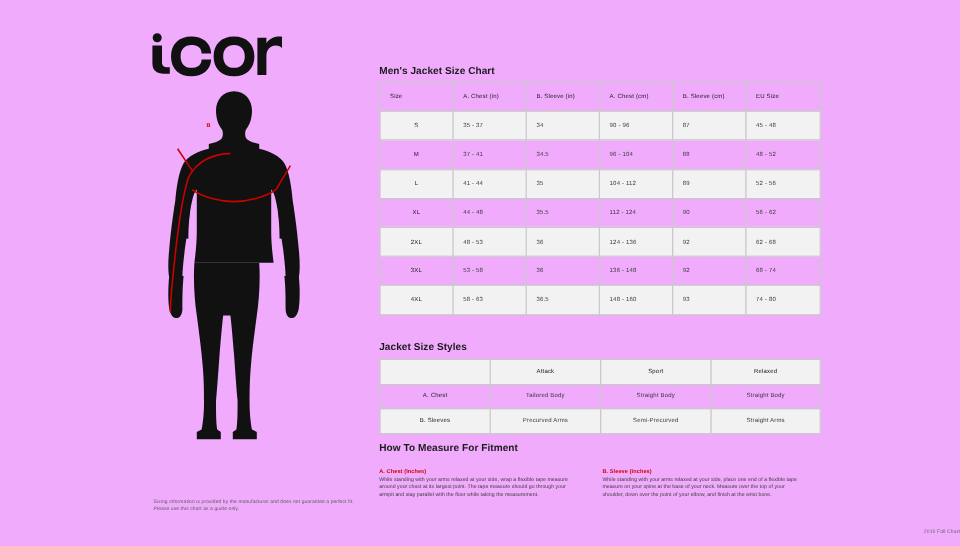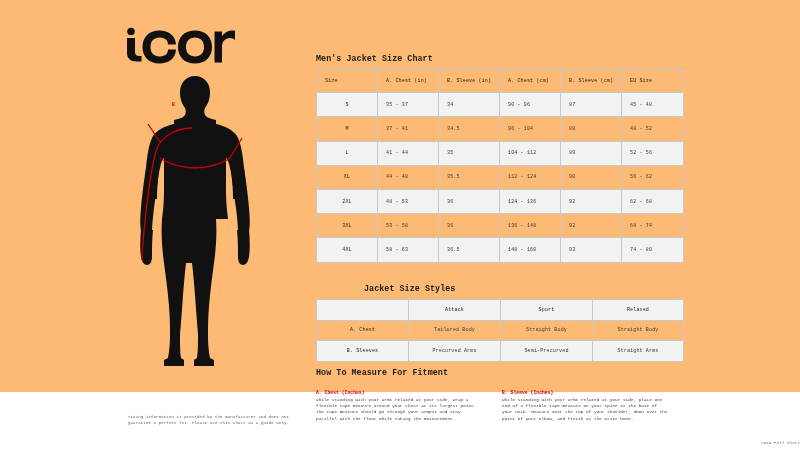--- a/index.html
+++ b/index.html
@@ -5,23 +5,22 @@
   * { box-sizing: border-box; }
   html, body {
     margin: 0; padding: 0;
     width: 800px; height: 455px;
     background: #ffffff;
     font-family: "Liberation Sans", sans-serif;
     overflow: hidden;
   }
   .page {
     position: relative;
-    width: 800px; height: 392px;
-    background: #fdba74;
-    font-family: Liberation Mono, monospace;
+    width: 800px; height: 455px;
+    background: #f0abfc;
   }
 
   
   .left-panel {
     position: absolute;
     left: 0; top: 0;
     width: 310px; height: 455px;
   }
 
   .logo-wrap {
@@ -55,21 +54,21 @@
   }
 
   .section-title {
     font-size: 8.4px;
     font-weight: bold;
     color: #1b1b1b;
     letter-spacing: 0.05px;
   }
 
   #men-title { position: absolute; left: 0; top: 54px; }
-  #styles-title { position: absolute; left: 0; top: 284px; margin-left: 48px; }
+  #styles-title { position: absolute; left: 0; top: 284px; }
   #measure-title { position: absolute; left: 0; top: 368px; }
 
   
   table {
     border-collapse: collapse;
     table-layout: fixed;
   }
   table td, table th {
     border: 0.6px solid #c9c9c9;
     font-weight: normal;

